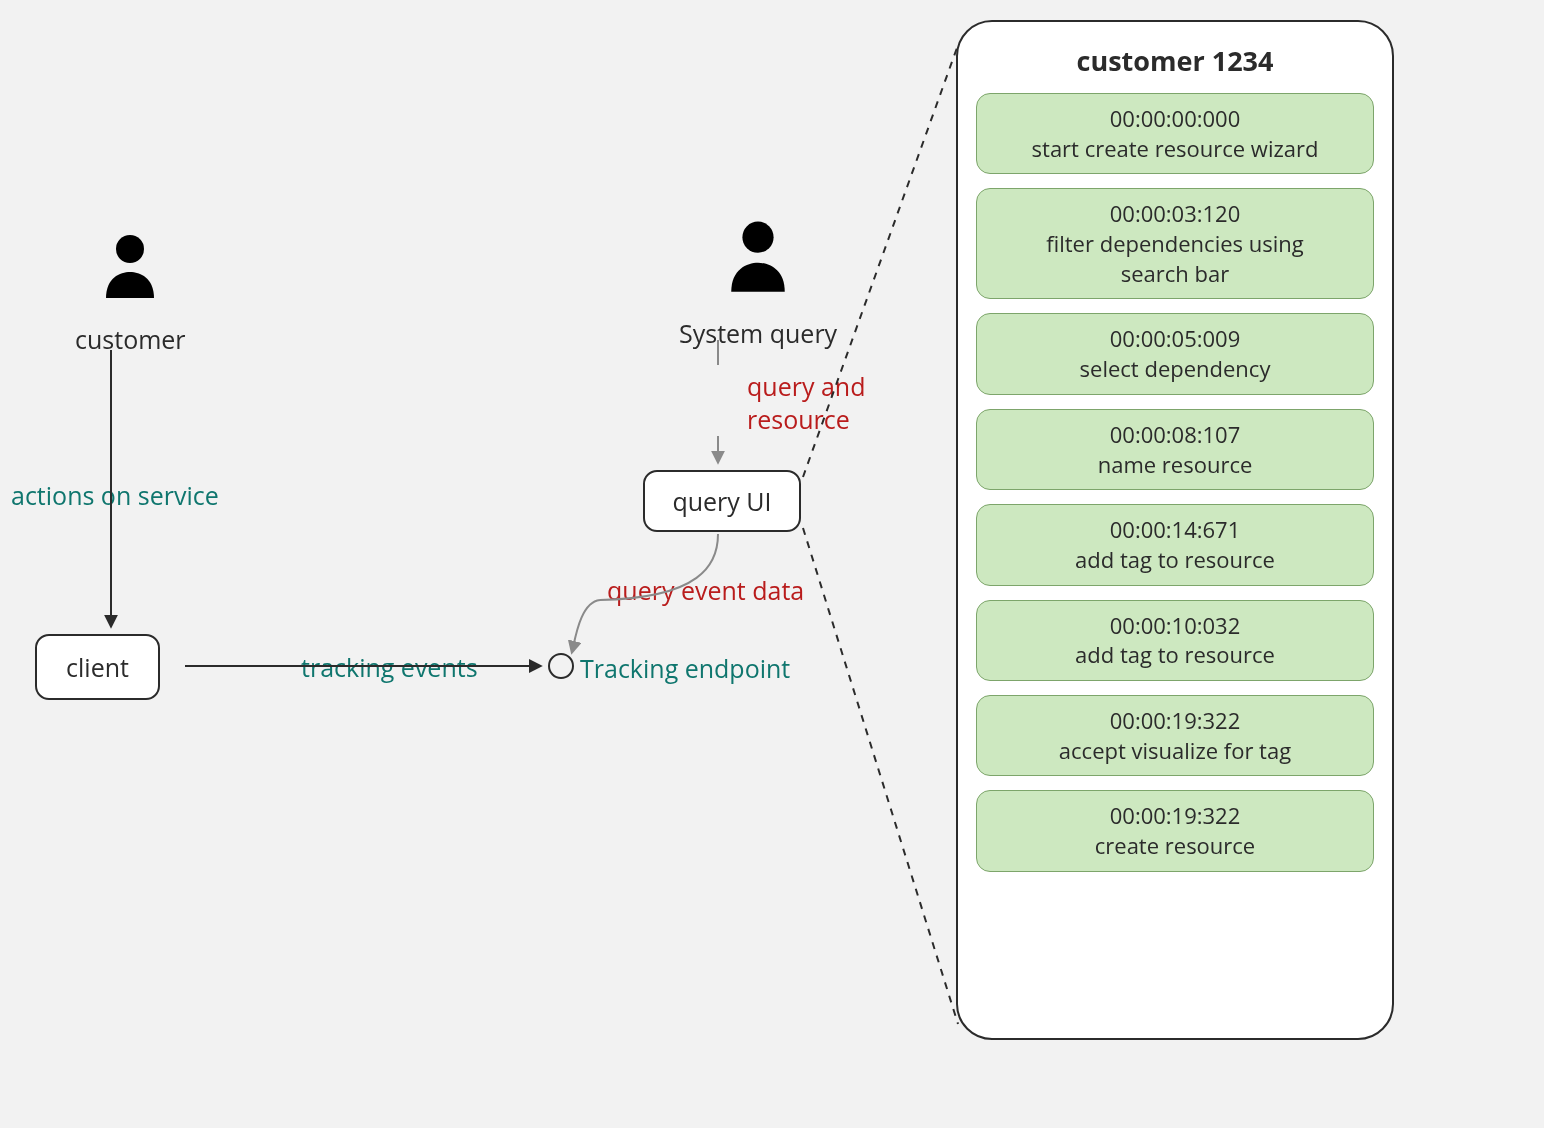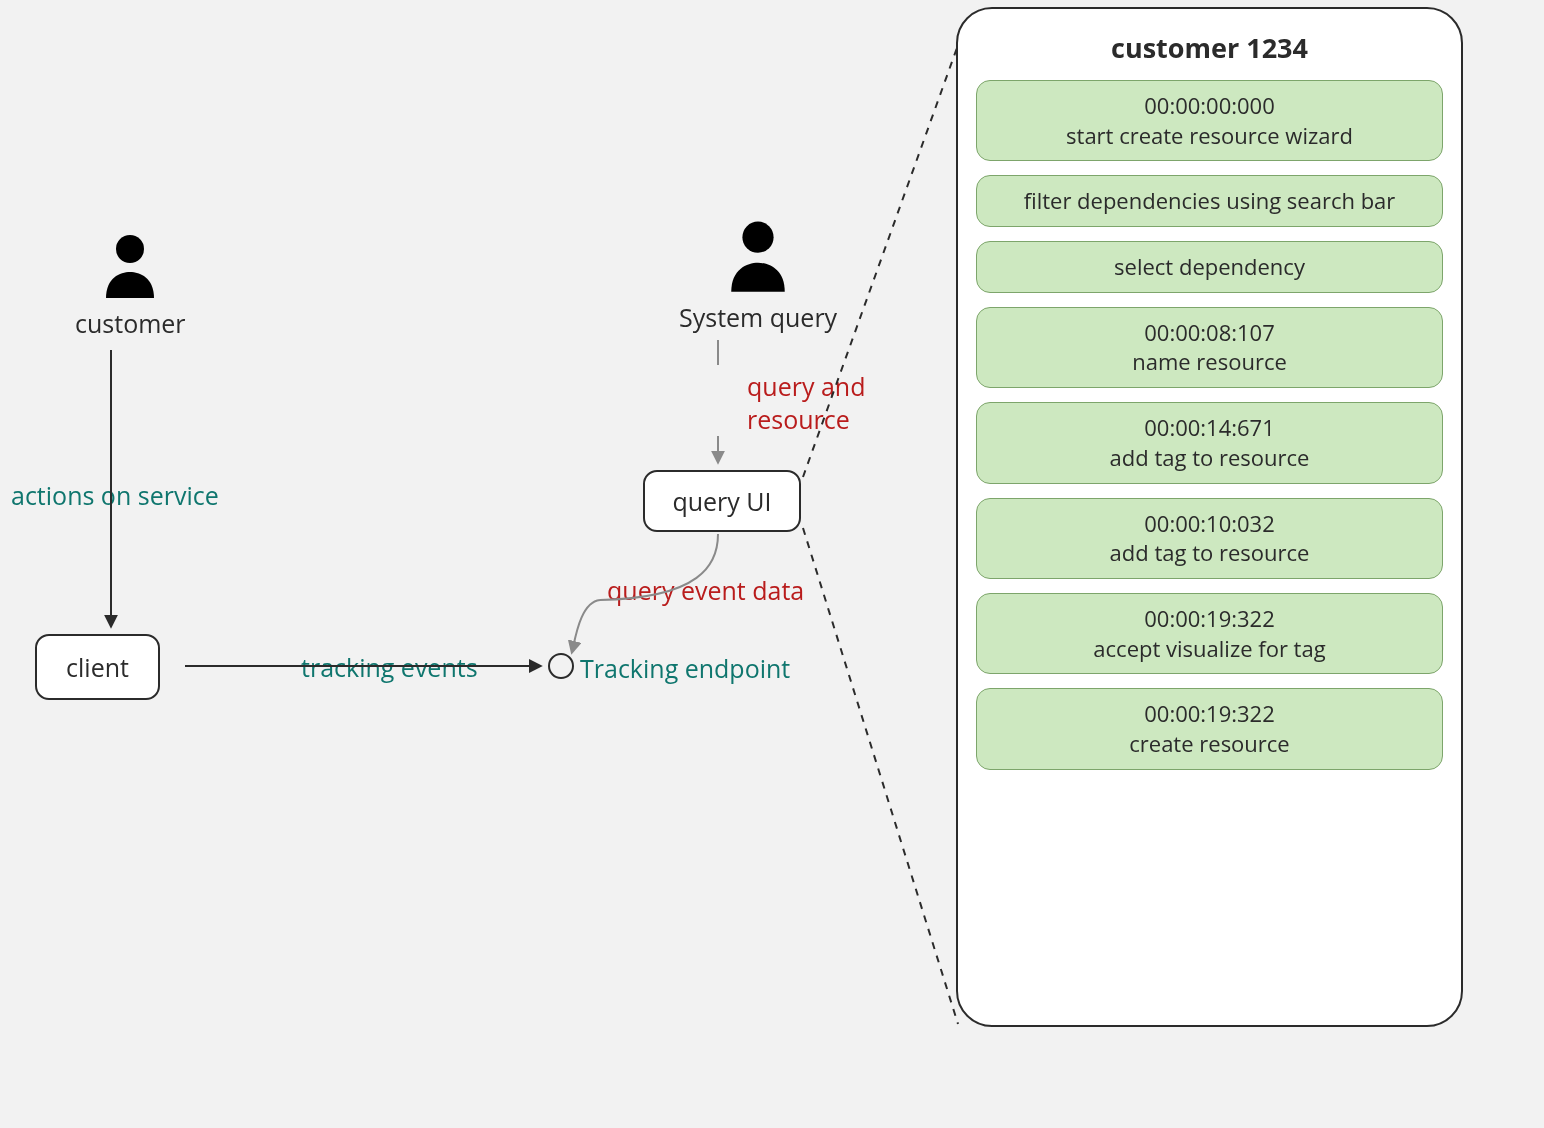--- a/index.html
+++ b/index.html
@@ -16,21 +16,21 @@
     width: 1544px;
     height: 1128px;
   }
   .actor {
     position: absolute;
     display: flex;
     flex-direction: column;
     align-items: center;
   }
   .actor .label {
-    margin-top: 6px;
+    margin-top: 22px;
     font-size: 25px;
     color: #2b2b2b;
   }
   .node-box {
     position: absolute;
     background: #fff;
     border: 2px solid #2b2b2b;
     border-radius: 14px;
     display: flex;
     align-items: center;
@@ -159,31 +159,33 @@
 
     <line x1="718" y1="436" x2="718" y2="462" stroke="#8a8a8a" stroke-width="2" marker-end="url(#arrow-grey)"></line>
 
     <path d="M 718 534 C 718 565, 700 598, 600 600" fill="none" stroke="#8a8a8a" stroke-width="2"></path>
     <path d="M 600 600 C 580 602, 575 640, 572 652" fill="none" stroke="#8a8a8a" stroke-width="2" marker-end="url(#arrow-grey)"></path>
 
     <line x1="803" y1="477" x2="958" y2="45" stroke="#2b2b2b" stroke-width="2" stroke-dasharray="7 7"></line>
     <line x1="803" y1="528" x2="958" y2="1024" stroke="#2b2b2b" stroke-width="2" stroke-dasharray="7 7"></line>
   </svg>
 
-  <div class="timeline-panel" style="left:956px; top:7px; width:507px; height:1020px;">
+  <div class="timeline-panel" style="left:956px; top:20px; width:438px; height:1020px;">
     <div class="timeline-title">customer 1234</div>
     <div class="timeline-list">
       <div class="event-pill">
         <span class="ts">00:00:00:000</span>
         <span>start create resource wizard</span>
       </div>
       <div class="event-pill">
+        <span class="ts">00:00:03:120</span>
         <span>filter dependencies using search bar</span>
       </div>
       <div class="event-pill">
+        <span class="ts">00:00:05:009</span>
         <span>select dependency</span>
       </div>
       <div class="event-pill">
         <span class="ts">00:00:08:107</span>
         <span>name resource</span>
       </div>
       <div class="event-pill">
         <span class="ts">00:00:14:671</span>
         <span>add tag to resource</span>
       </div>

